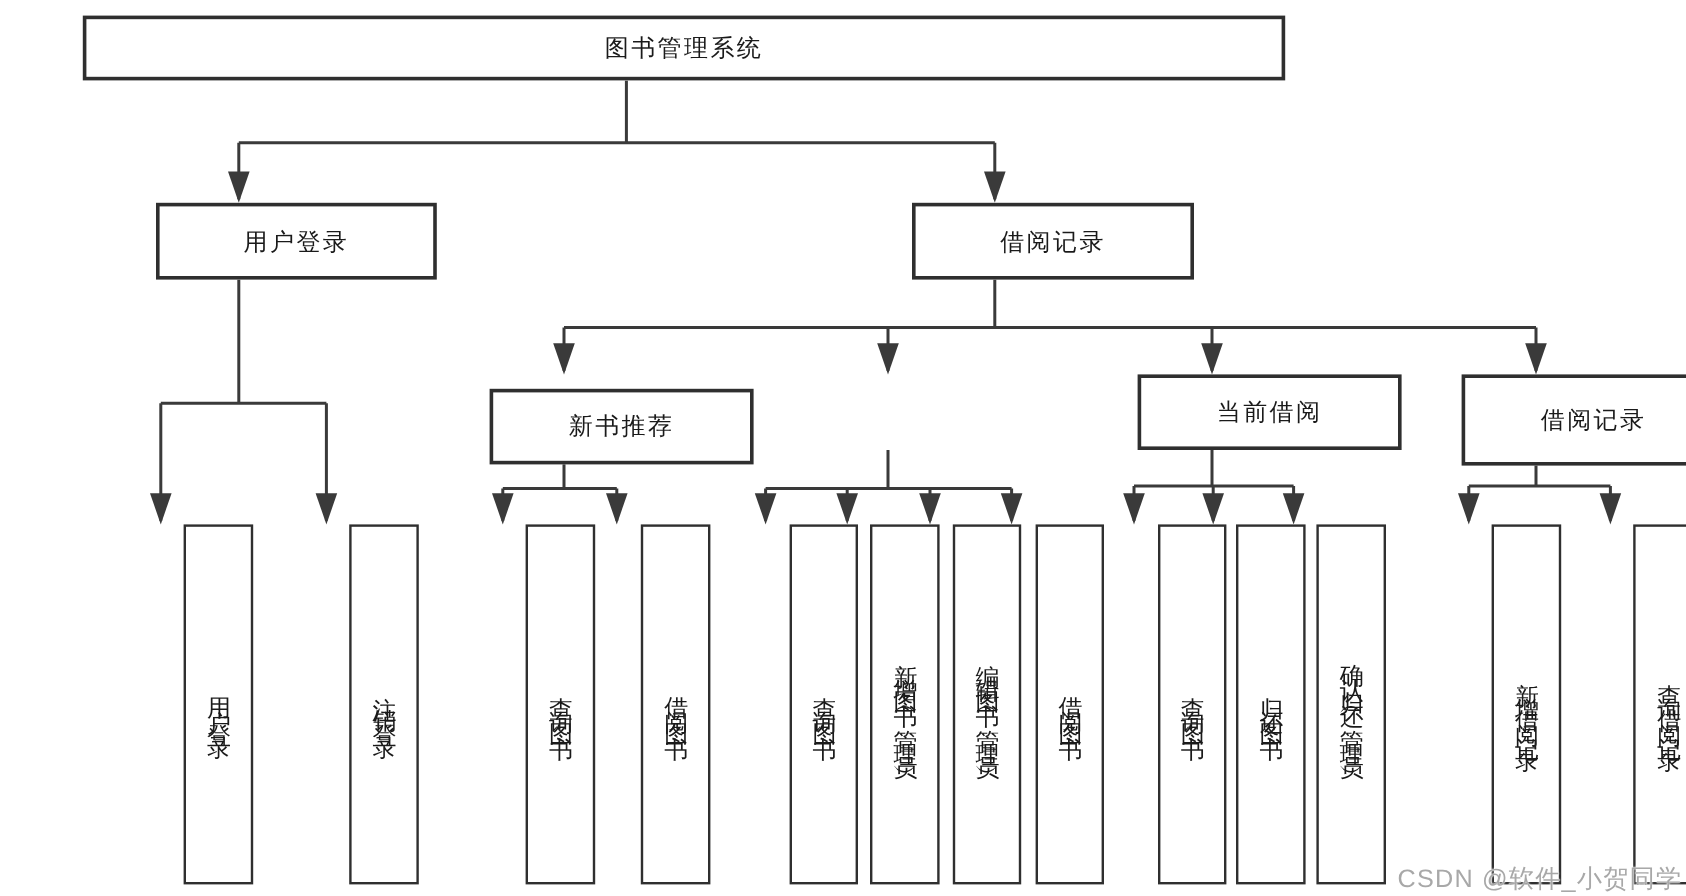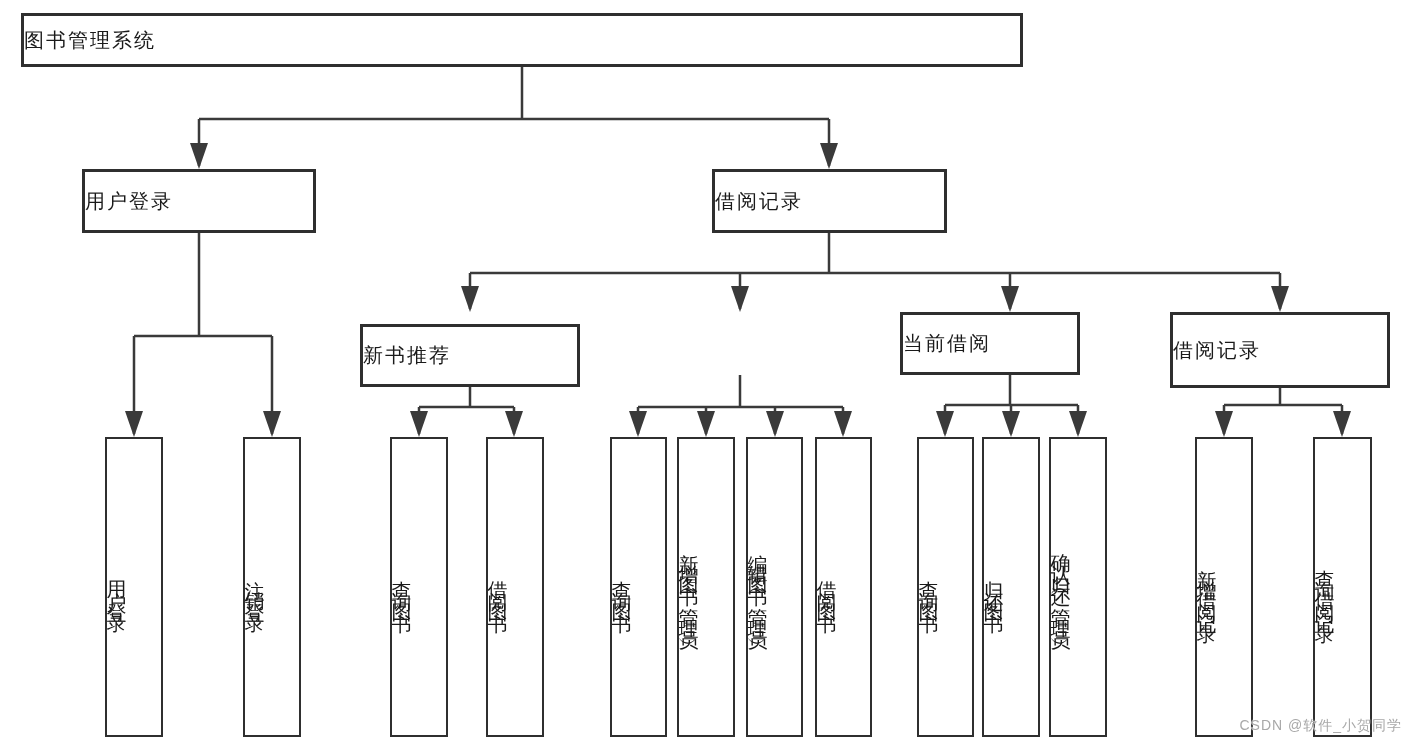--- a/index.html
+++ b/index.html
@@ -20,41 +20,41 @@
   }
   svg.connectors{
     position:absolute;left:0;top:0;width:1405px;height:747px;
     display:block;
   }
   .node{
     position:absolute;
     box-sizing:border-box;
     background:var(--fill);
     border:3px solid var(--border);
-    display:flex;align-items:center;justify-content:flex-start;
+    display:flex;align-items:center;justify-content:center;margin-left:48px;
   }
   .node span{
     display:block;
     font-size:20px;
     color:var(--text);
     letter-spacing:2px;
     white-space:nowrap;
   }
   .node.leaf{border-width:2.5px;}
   .node.leaf span{
     writing-mode:vertical-rl;
     text-orientation:mixed;
     letter-spacing:11px;
     line-height:1;
     white-space:normal;
   }
   .watermark{
     position:absolute;
-    right:3px;bottom:12px;
-    font-size:14px;
+    right:3px;bottom:1px;
+    font-size:21px;
     color:var(--wm);
     text-shadow:0 0 2px #ffffff, 0 0 1px #ffffff;
     letter-spacing:1px;
     z-index:5;
     margin-left:40px;
   }
 </style>
 </head>
 <body>
 
@@ -100,21 +100,21 @@
   <div class="node" style="left:82px;top:169px;width:234px;height:64px">
     <span>用户登录</span>
   </div>
   <div class="node" style="left:712px;top:169px;width:235px;height:64px">
     <span>借阅记录</span>
   </div>
 
   <div class="node" style="left:360px;top:324px;width:220px;height:63px">
     <span>新书推荐</span>
   </div>
-  <div class="node" style="left:900px;top:312px;width:180px;height:63px">
+  <div class="node" style="left:900px;top:312px;width:220px;height:63px">
     <span>当前借阅</span>
   </div>
   <div class="node" style="left:1170px;top:312px;width:220px;height:76px">
     <span>借阅记录</span>
   </div>
 
   <div class="node leaf" style="left:105px;top:437px;width:58px;height:300px">
     <span>用户登录</span>
   </div>
   <div class="node leaf" style="left:243px;top:437px;width:58px;height:300px">

